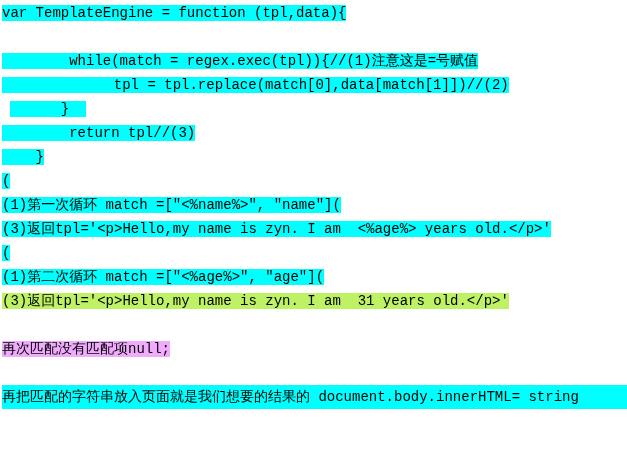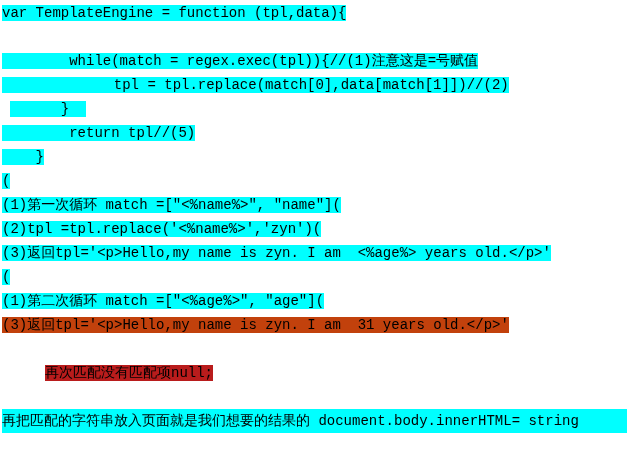--- a/index.html
+++ b/index.html
@@ -35,26 +35,25 @@
 </style>
 </head>
 <body>
 
 <div class="doc" style="background: rgb(255, 255, 255); color: rgb(0, 0, 0);">
     <div class="line"><span class="hl" style="background: rgb(0, 255, 255);">var TemplateEngine = function (tpl,data){</span></div>
     <div class="line"></div>
     <div class="line"><span class="hl" style="background: rgb(0, 255, 255); margin-top: 47px;">        while(match = regex.exec(tpl)){//(1)注意这是=号赋值</span></div>
     <div class="line"><span class="hl" style="background: rgb(0, 255, 255); padding-left: 11px;">            tpl = tpl.replace(match[0],data[match[1]])//(2)</span></div>
     <div class="line"><span> </span><span class="hl" style="background: rgb(0, 255, 255);">      }  </span></div>
-    <div class="line"><span class="hl" style="background: rgb(0, 255, 255);">        return tpl//(5)</span></div>
+    <div class="line"><span class="hl" style="background: rgb(0, 255, 255);">        return tpl//(3)</span></div>
     <div class="line"><span class="hl" style="background: rgb(0, 255, 255);">    }</span></div>
     <div class="line"><span class="hl" style="background: rgb(0, 255, 255);">(</span></div>
     <div class="line"><span class="hl" style="background: rgb(0, 255, 255);">(1)第一次循环 match =["&lt;%name%&gt;", "name"](</span></div>
-    <div class="line"><span class="hl" style="background: rgb(0, 255, 255);">(2)tpl =tpl.replace('&lt;%name%&gt;','zyn')(</span></div>
     <div class="line"><span class="hl" style="background: rgb(0, 255, 255); text-align: right;">(3)返回tpl='&lt;p&gt;Hello,my name is zyn. I am  &lt;%age%&gt; years old.&lt;/p&gt;'</span></div>
     <div class="line"><span class="hl" style="background: rgb(0, 255, 255);">(</span></div>
     <div class="line"><span class="hl" style="background: rgb(0, 255, 255);">(1)第二次循环 match =["&lt;%age%&gt;", "age"](</span></div>
-    <div class="line"><span class="hl" style="background: #c2410c;">(3)返回tpl='&lt;p&gt;Hello,my name is zyn. I am  31 years old.&lt;/p&gt;'</span></div>
+    <div class="line"><span class="hl" style="background: #bef264;">(3)返回tpl='&lt;p&gt;Hello,my name is zyn. I am  31 years old.&lt;/p&gt;'</span></div>
     <div class="line"></div>
-    <div class="line"><span class="hl" style="background: #b91c1c; margin-left: 43px;">再次匹配没有匹配项null;</span></div>
+    <div class="line"><span class="hl" style="background: #f0abfc;">再次匹配没有匹配项null;</span></div>
     <div class="line"></div>
     <div class="line full"><span class="hl" style="background: rgb(0, 255, 255);">再把匹配的字符串放入页面就是我们想要的结果的 document.body.innerHTML= string</span></div>
   </div>
 
 </body></html>

